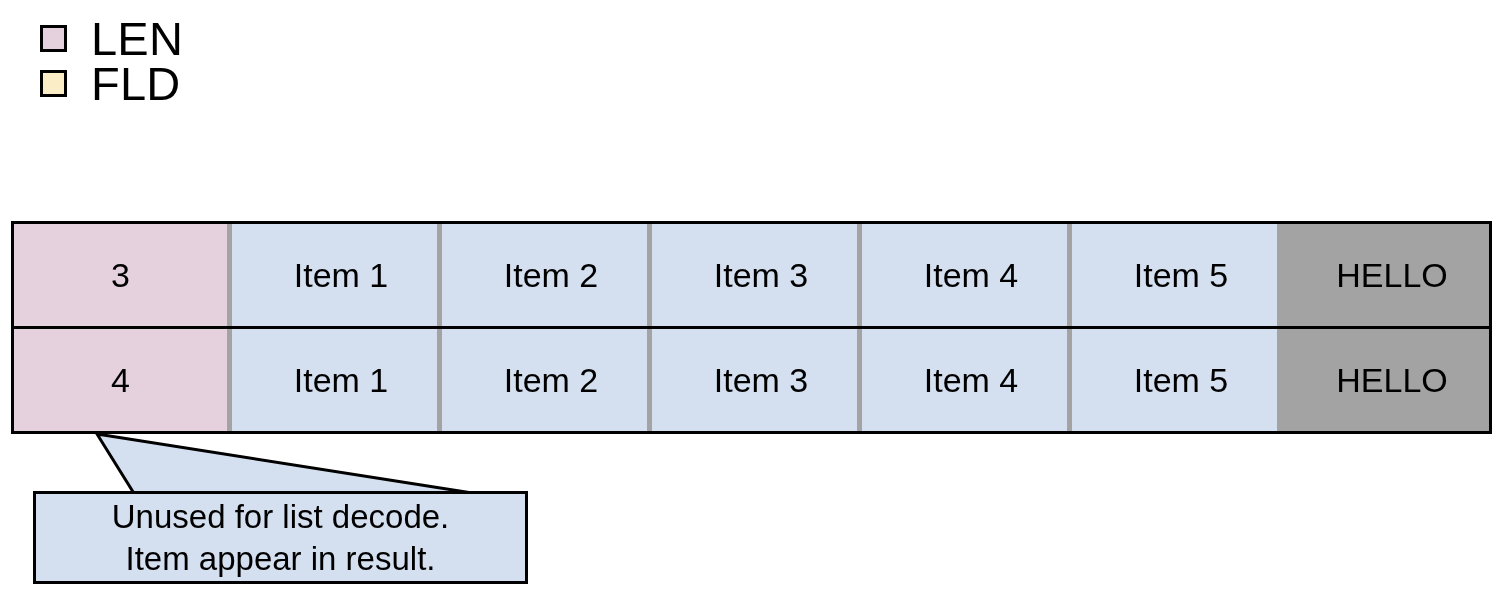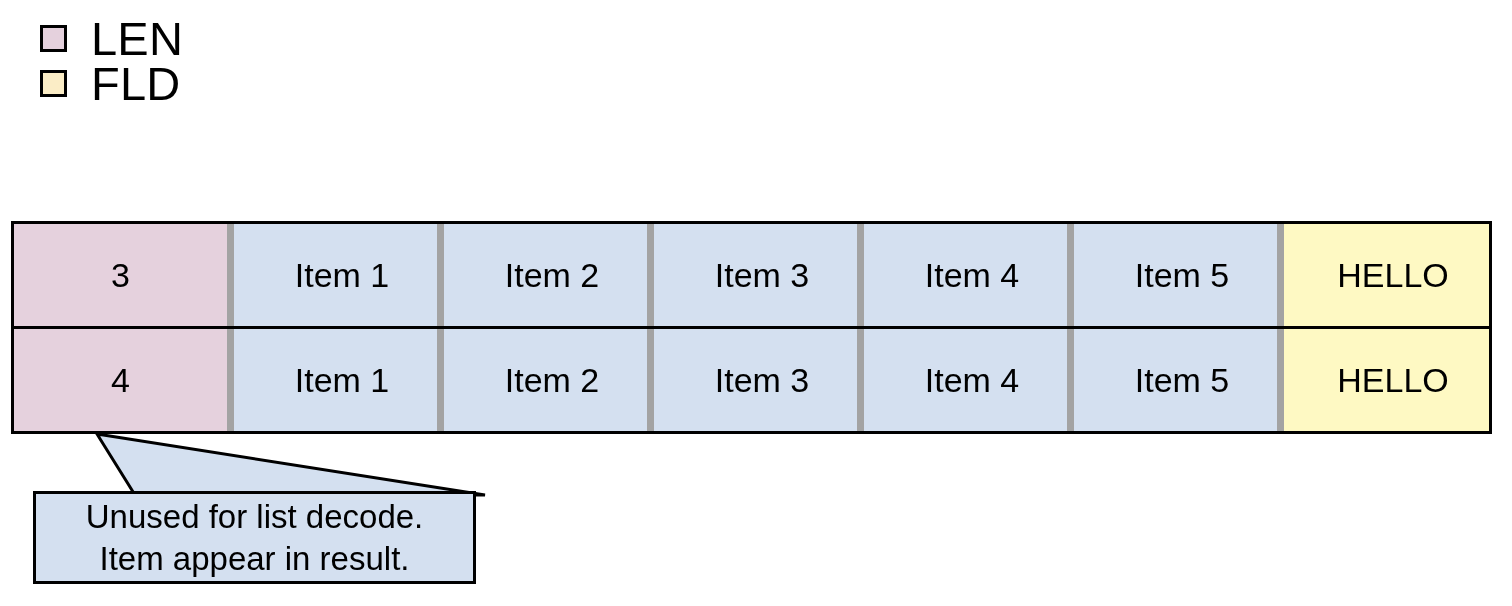--- a/index.html
+++ b/index.html
@@ -66,36 +66,36 @@
     display: flex;
     align-items: center;
     justify-content: center;
     font-size: 34px;
     line-height: 34px;
     box-sizing: border-box;
     overflow: hidden;
     white-space: nowrap;
   }
   .cell + .cell {
-    border-left: 7px solid #a3a3a3;
+    border-left: 5px solid #a3a3a3;
     padding-left: 13px;
   }
   .cell-len {
     width: 213px;
     flex: 0 0 213px;
     background: #e5d1dd;
   }
   .cell-lst {
     flex: 1 1 0;
     background: #d4e0f0;
   }
   .cell-fld {
     width: 212px;
     flex: 0 0 212px;
-    background: #fef9c3;
+    background: #a3a3a3;
   }
 
   
   #callout {
     position: absolute;
     left: 0;
     top: 0;
     width: 1512px;
     height: 606px;
     pointer-events: none;
@@ -104,21 +104,21 @@
     position: absolute;
     left: 33px;
     top: 430px;
     width: 460px;
     height: 70px;
   }
   #callout-box {
     position: absolute;
     left: 33px;
     top: 491px;
-    width: 443px;
+    width: 495px;
     height: 93px;
     background: #d4e0f0;
     border: 3px solid #000000;
     box-sizing: border-box;
     display: flex;
     flex-direction: column;
     align-items: center;
     justify-content: center;
     pointer-events: auto;
   }

